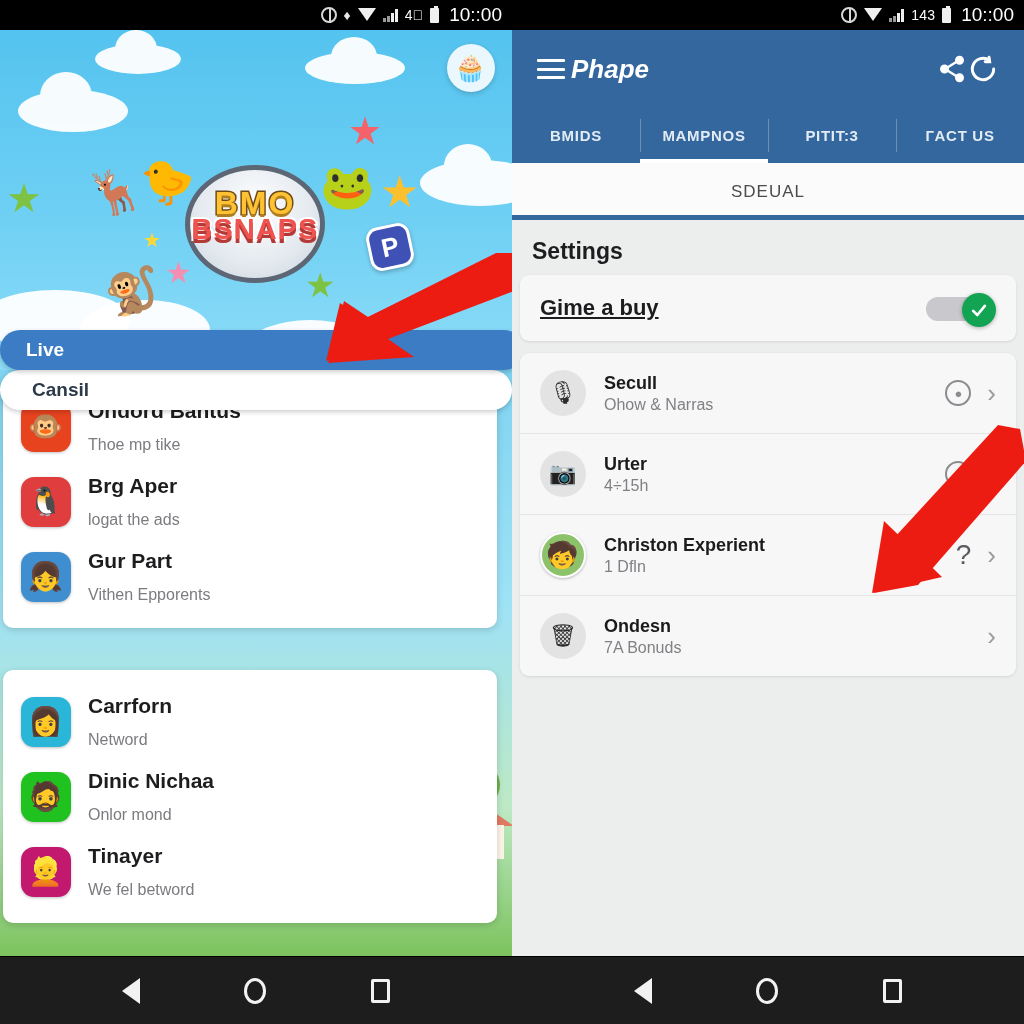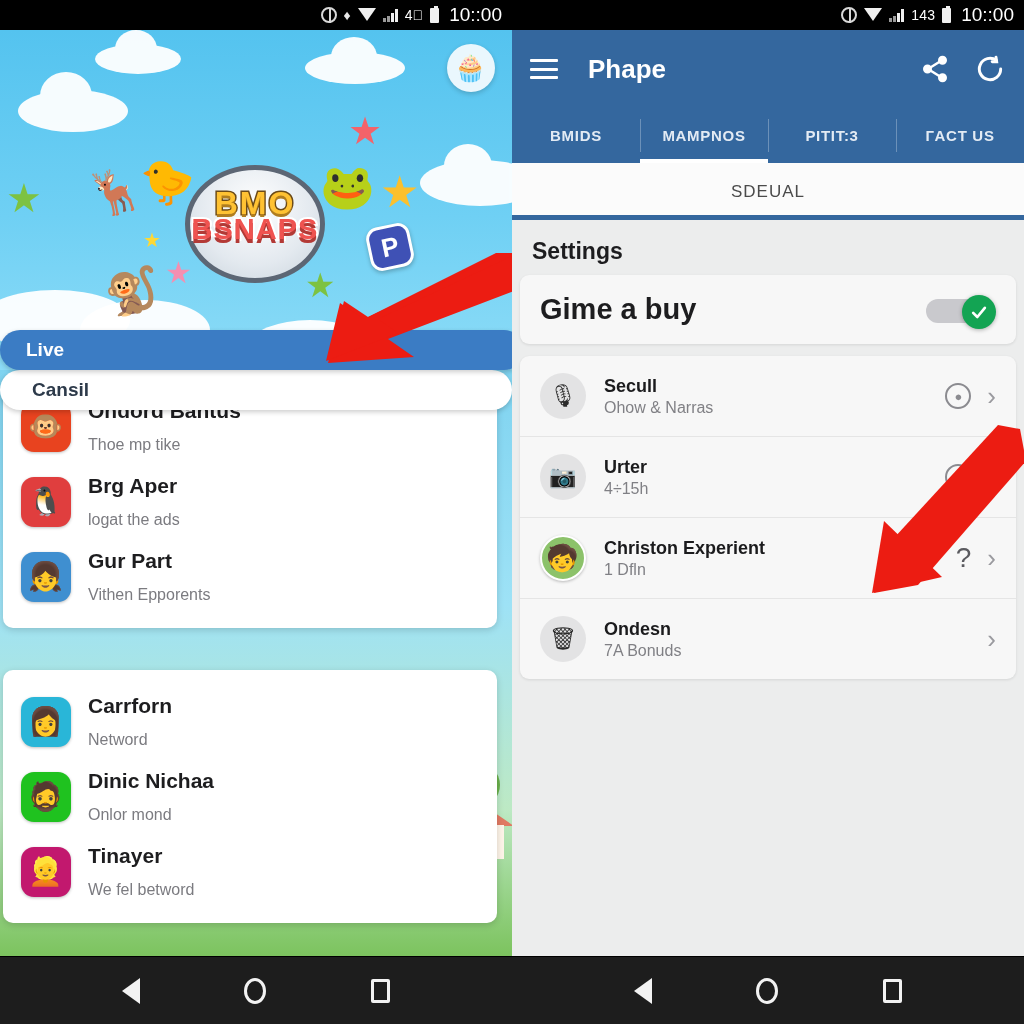--- a/index.html
+++ b/index.html
@@ -109,42 +109,42 @@
   .lrow{display:flex;align-items:center;gap:17px;padding:10px 18px;}
   .lico{width:50px;height:50px;border-radius:13px;flex:0 0 auto;
     display:flex;align-items:center;justify-content:center;font-size:28px;
     box-shadow:0 1px 3px rgba(0,0,0,.25);background:#ddd;}
   .ltxt{display:flex;flex-direction:column;gap:13px;}
   .ltitle{font-size:21px;font-weight:bold;color:#1d1d1f;}
   .lsub{font-size:16px;color:#7b7b80;}
 
   
   .rp { position:absolute; inset:30px 0 68px 0; background:#eceded; overflow:hidden; }
-  .appbar{height:78px;background:#34679e;display:flex;align-items:center;padding:0 18px;gap:24px;}
+  .appbar{height:78px;background:#34679e;display:flex;align-items:center;padding:0 25px;font-style:italic;}
   .ham{width:28px;height:20px;display:flex;flex-direction:column;justify-content:space-between;}
   .ham i{display:block;height:3px;background:#fff;border-radius:1px;}
   .apptitle{color:#fff;font-size:26px;font-weight:bold;flex:1;margin-left:6px;}
   .appicon{color:#fff;display:flex;align-items:center;justify-content:center;}
   .tabs1{height:55px;background:#34679e;display:flex;align-items:stretch;}
   .tab1{flex:1;display:flex;align-items:center;justify-content:center;color:#e3ebf4;
     font-size:15px;font-weight:bold;letter-spacing:.7px;position:relative;}
   .tab1+.tab1:before{content:"";position:absolute;left:0;top:11px;bottom:11px;width:1px;
     background:rgba(255,255,255,.28);}
   .tab1.sel:after{content:"";position:absolute;left:0;right:0;bottom:0;height:4px;background:#fff;}
   .tabs2{height:57px;background:#f4f4f4;display:flex;align-items:stretch;}
   .tab2{flex:1;display:flex;align-items:center;justify-content:center;color:#4b4b4b;
     font-size:17px;letter-spacing:1px;background:#fbfbfb;position:relative;}
   .tab2+.tab2{border-left:1px solid #dcdcdc;}
   .tab2.sel:after{content:"";position:absolute;left:0;right:0;bottom:0;height:5px;background:#34679e;}
 
   .sect-title{font-size:23px;font-weight:bold;color:#1d1d1f;padding:18px 20px 10px 20px;}
   .rcard{margin:0 8px 12px 8px;background:#f7f7f7;border-radius:9px;
     box-shadow:0 1px 3px rgba(0,0,0,.10);}
   .togrow{display:flex;align-items:center;padding:18px 20px;}
-  .toglabel{flex:1;font-size:29px;font-weight:bold;color:#1d1d1f;}
+  .toglabel{flex:1;font-size:22px;font-weight:bold;color:#1d1d1f;text-decoration:underline;}
   .toggle{position:relative;width:70px;height:30px;}
   .tog-track{position:absolute;left:0;top:4px;width:60px;height:24px;background:#c9c9cd;border-radius:12px;}
   .tog-knob{position:absolute;right:0;top:0;width:34px;height:34px;border-radius:50%;
     background:#13a453;display:flex;align-items:center;justify-content:center;
     box-shadow:0 1px 4px rgba(0,0,0,.30);}
   .rrow{display:flex;align-items:center;gap:18px;padding:17px 20px;}
   .rrow+.rrow{border-top:1px solid #e5e5e5;}
   .rico{width:46px;height:46px;border-radius:50%;background:#e3e3e4;flex:0 0 auto;
     display:flex;align-items:center;justify-content:center;font-size:22px;color:#2b2b2b;}
   .rico.photo{background:#8cc26a;border:2px solid #fff;box-shadow:0 1px 3px rgba(0,0,0,.25);font-size:26px;}

